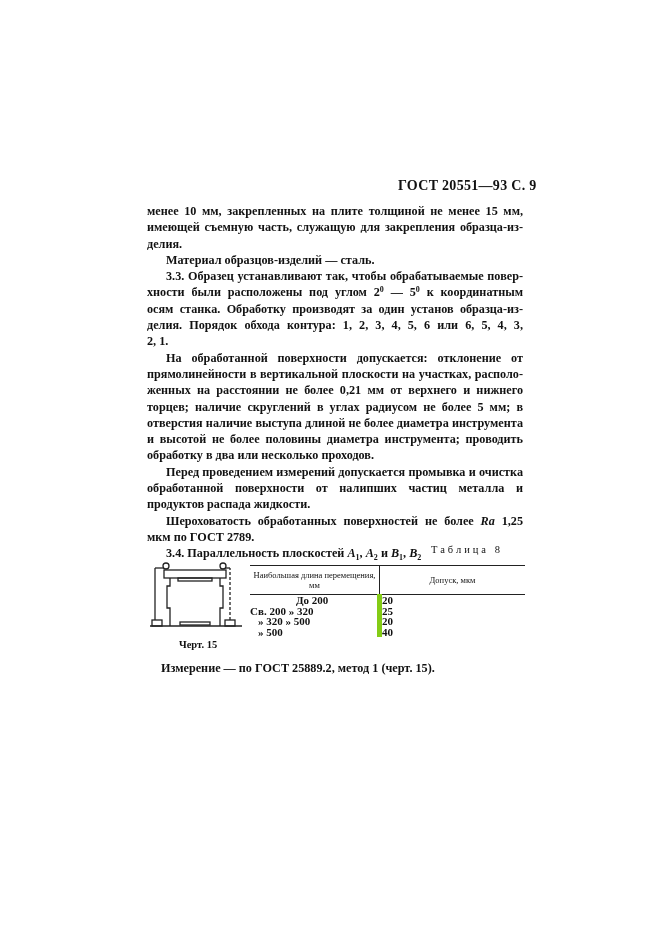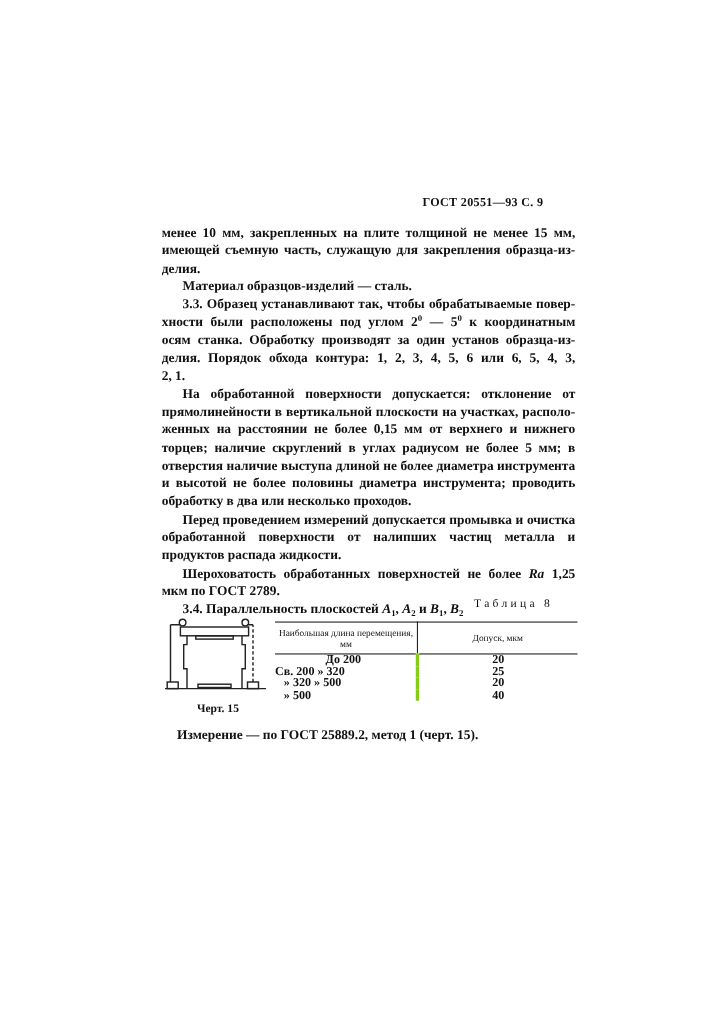--- a/index.html
+++ b/index.html
@@ -1,35 +1,35 @@
 <!DOCTYPE html>
 <html><head>
 <meta charset="utf-8">
 <style>
   html, body { margin:0; padding:0; background:#ffffff; }
   body { width:661px; height:935px; position:relative; overflow:hidden;
          font-family:"Liberation Serif", "DejaVu Serif", serif; color:#111; }
-  .hdr { position:absolute; left:384px; top:178px; font-size:11px; font-weight:bold; letter-spacing:0.3px; }
+  .hdr { position:absolute; left:398px; top:178px; font-size:14px; font-weight:bold; letter-spacing:0.3px; }
   .body { position:absolute; left:147px; top:203px; width:376px; font-size:12.2px; line-height:16.3px; font-weight:bold; }
   .p { margin:0; text-align:justify; text-align-last:left; }
   .ind { text-indent:19px; }
   .line { display:block; text-align:justify; text-align-last:justify; }
   .last { text-align-last:left; }
   sup { font-size:8px; vertical-align:top; position:relative; top:-2px; }
   sub { font-size:8px; }
   i { }
   .tcap { position:absolute; left:431px; top:544px; font-size:10.5px; font-weight:normal; letter-spacing:3px; }
   .drawing { position:absolute; left:150px; top:558px; width:92px; height:75px; }
   .chcap { position:absolute; left:179px; top:639px; font-size:10.5px; font-weight:bold; }
   table.t { position:absolute; left:250px; top:565px; width:275px; border-collapse:collapse; font-size:11px; font-weight:bold; }
   table.t th { font-size:8.5px; font-weight:normal; line-height:10px; padding:4px 2px; border-top:1.2px solid #222; border-bottom:1.2px solid #222; }
   table.t th.c1 { width:125px; border-right:1px solid #222; }
   table.t td { padding:0; line-height:10.5px; }
-  table.t td.c1 { border-right:3px solid #84cc16;margin-left:28px; }
-  table.t td.c2 { text-align:center; }
+  table.t td.c1 { border-right:5px solid #84cc16;margin-left:28px; }
+  table.t td.c2 { }
   .after { position:absolute; left:161px; top:660px; font-size:12.2px; line-height:16px; font-weight:bold; }
 </style>
 </head>
 <body>
 
 <div class="hdr">ГОСТ 20551—93 С. 9</div>
 
 <div class="body">
   <div class="p">
     <span class="line">менее 10 мм, закрепленных на плите толщиной не менее 15 мм,</span>
@@ -40,21 +40,21 @@
   <div class="p">
     <span class="line" style="padding-left:19px">3.3. Образец устанавливают так, чтобы обрабатываемые повер-</span>
     <span class="line"><span>хности были расположены под углом</span> <span>2</span><sup>0</sup> <span>—</span> <span>5</span><sup>0</sup> <span>к координатным</span></span>
     <span class="line">осям станка. Обработку производят за один установ образца-из-</span>
     <span class="line">делия. Порядок обхода контура: 1, 2, 3, 4, 5, 6 или 6, 5, 4, 3,</span>
     <span class="line last">2, 1.</span>
   </div>
   <div class="p">
     <span class="line" style="padding-left:19px">На обработанной поверхности допускается: отклонение от</span>
     <span class="line">прямолинейности в вертикальной плоскости на участках, располо-</span>
-    <span class="line">женных на расстоянии не более 0,15 мм от верхнего и нижнего</span>
+    <span class="line">женных на расстоянии не более 0,21 мм от верхнего и нижнего</span>
     <span class="line">торцев; наличие скруглений в углах радиусом не более 5 мм; в</span>
     <span class="line">отверстия наличие выступа длиной не более диаметра инструмента</span>
     <span class="line">и высотой не более половины диаметра инструмента; проводить</span>
     <span class="line last">обработку в два или несколько проходов.</span>
   </div>
   <div class="p">
     <span class="line" style="padding-left:19px">Перед проведением измерений допускается промывка и очистка</span>
     <span class="line">обработанной поверхности от налипших частиц металла и</span>
     <span class="line last">продуктов распада жидкости.</span>
   </div>

